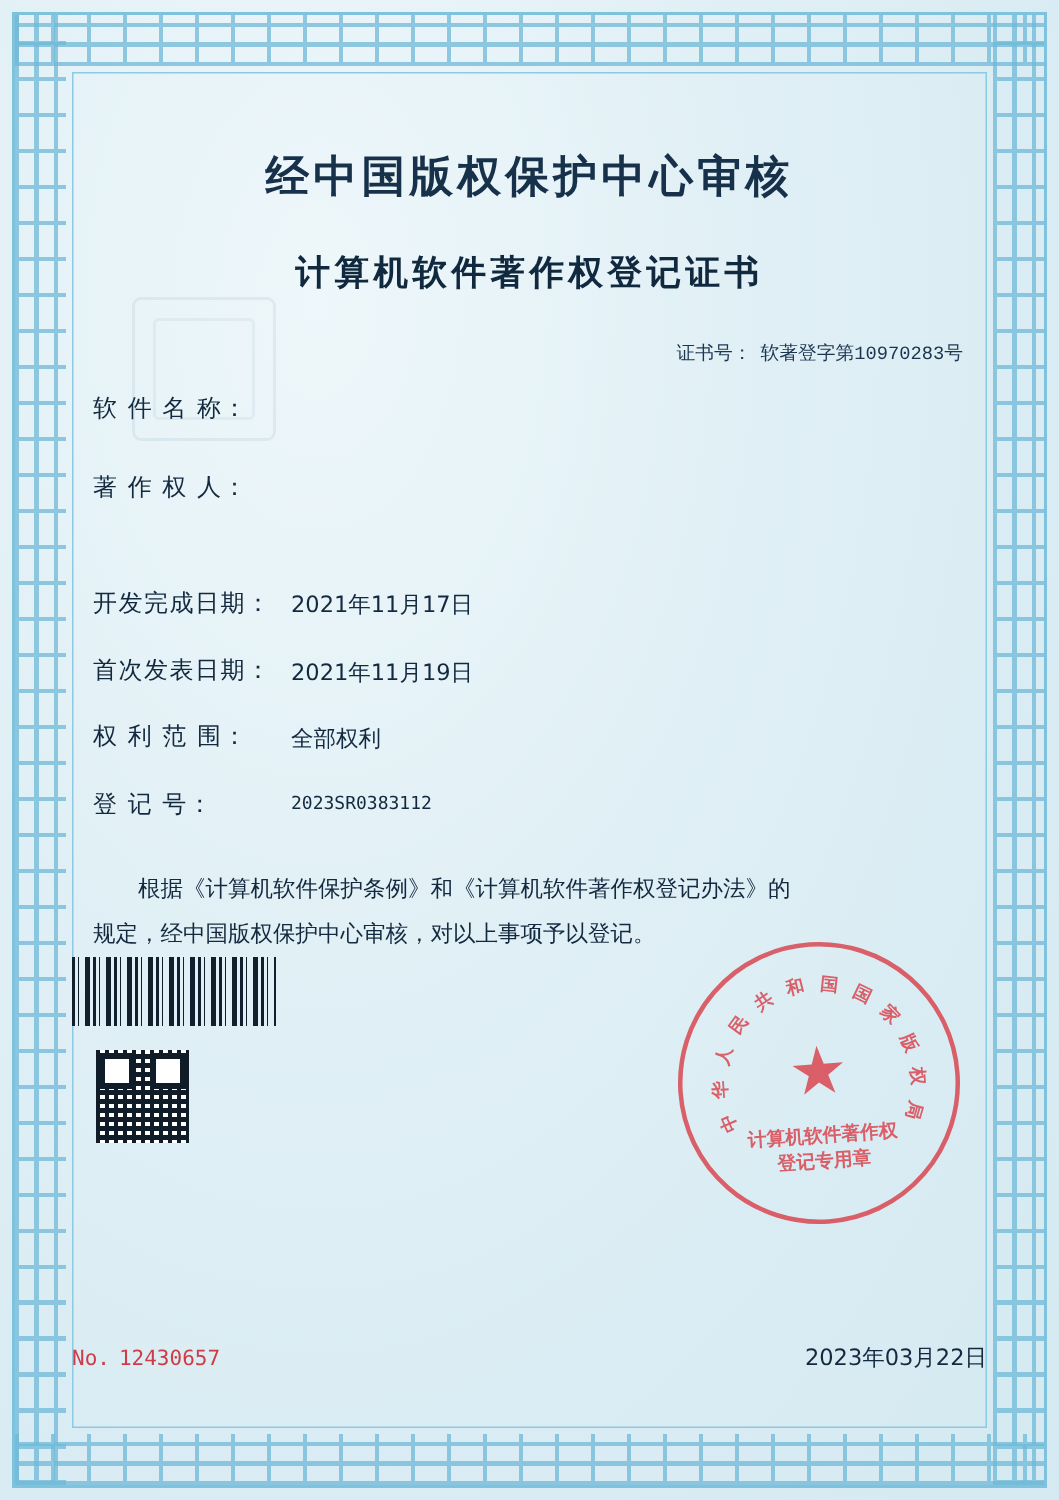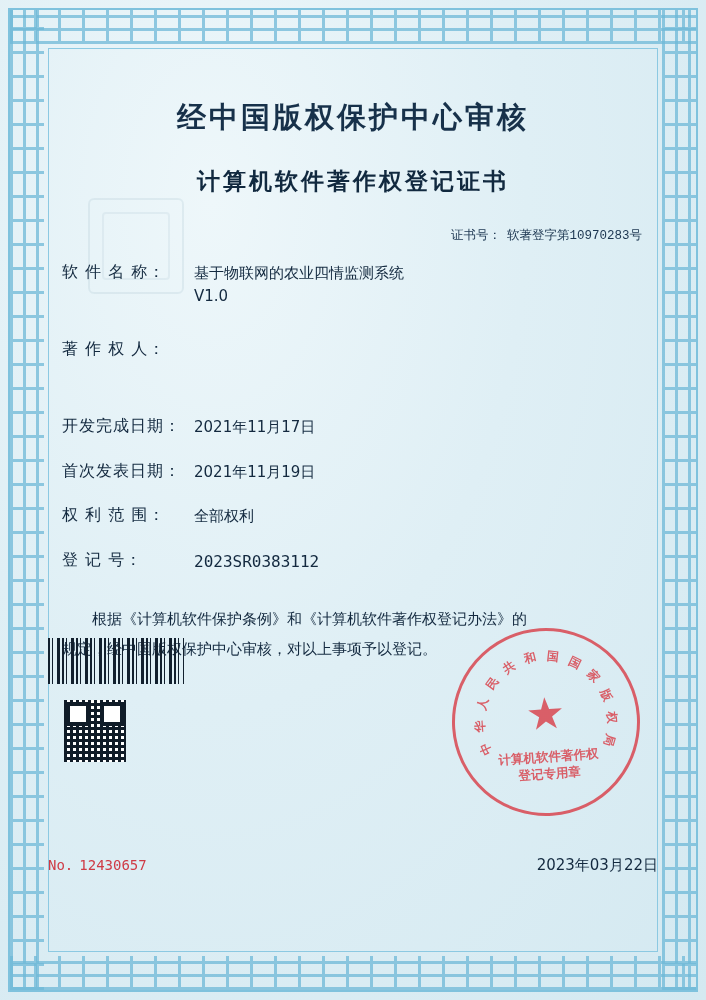--- a/index.html
+++ b/index.html
@@ -125,21 +125,21 @@
     white-space: nowrap;
   }
   .field-value {
     font-size: 15px;
     color: #13293f;
     font-family: "DejaVu Sans", "Liberation Sans", sans-serif;
     line-height: 1.5;
   }
   .field-value.mono {
     font-family: "DejaVu Sans Mono", monospace;
-    font-size: 16px;
+    font-size: 12px;
   }
   .spacer-lg { height: 54px; }
   .spacer-md { height: 30px; }
   .row-gap { margin-bottom: 22px; }
 
   .paragraph {
     margin-top: 30px;
     font-size: 15px;
     color: #13293f;
     line-height: 2.0;
@@ -227,21 +227,21 @@
     font-weight: 700;
     line-height: 1.35;
     color: #d9404a;
     font-family: "DejaVu Sans", "Liberation Sans", sans-serif;
   }
 
   .footer {
     position: absolute;
     left: 48px;
     right: 48px;
-    top: 856px;
+    top: 896px;
     display: flex;
     justify-content: space-between;
     align-items: baseline;
   }
   .serial {
     font-size: 14px;
     color: #cf3b46;
     font-family: "DejaVu Sans Mono", monospace;
   }
   .serial .serial-label {
@@ -300,22 +300,20 @@
     <div class="title-sub">计算机软件著作权登记证书</div>
 
     <div class="cert-no">
       <span class="cert-no-label">证书号：</span><span class="cert-no-value">软著登字第10970283号</span>
     </div>
 
     <div class="fields">
 
       <div class="field-row">
         <div class="field-label">软 件 名 称：</div>
-        <div class="field-value" style="white-space: pre-line;">基于物联网的农业四情监测系统
-V1.0</div>
       </div>
 
       <div class="spacer-md"></div>
 
       <div class="field-row">
         <div class="field-label">著 作 权 人：</div>
       </div>
 
       <div class="spacer-lg"></div>
 

